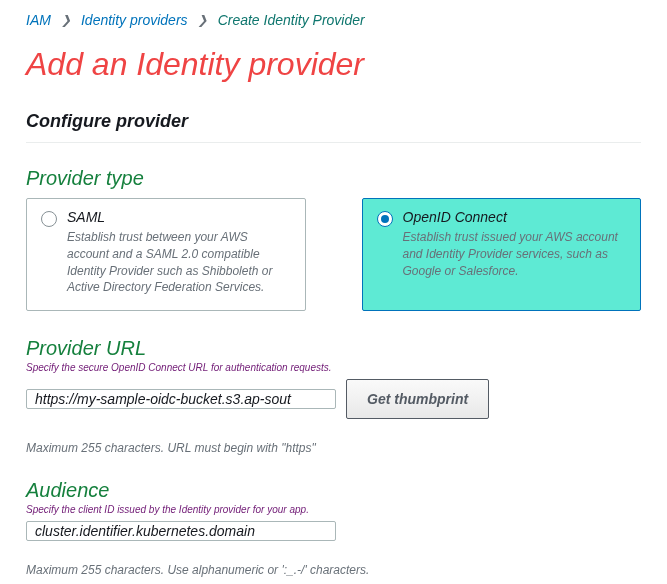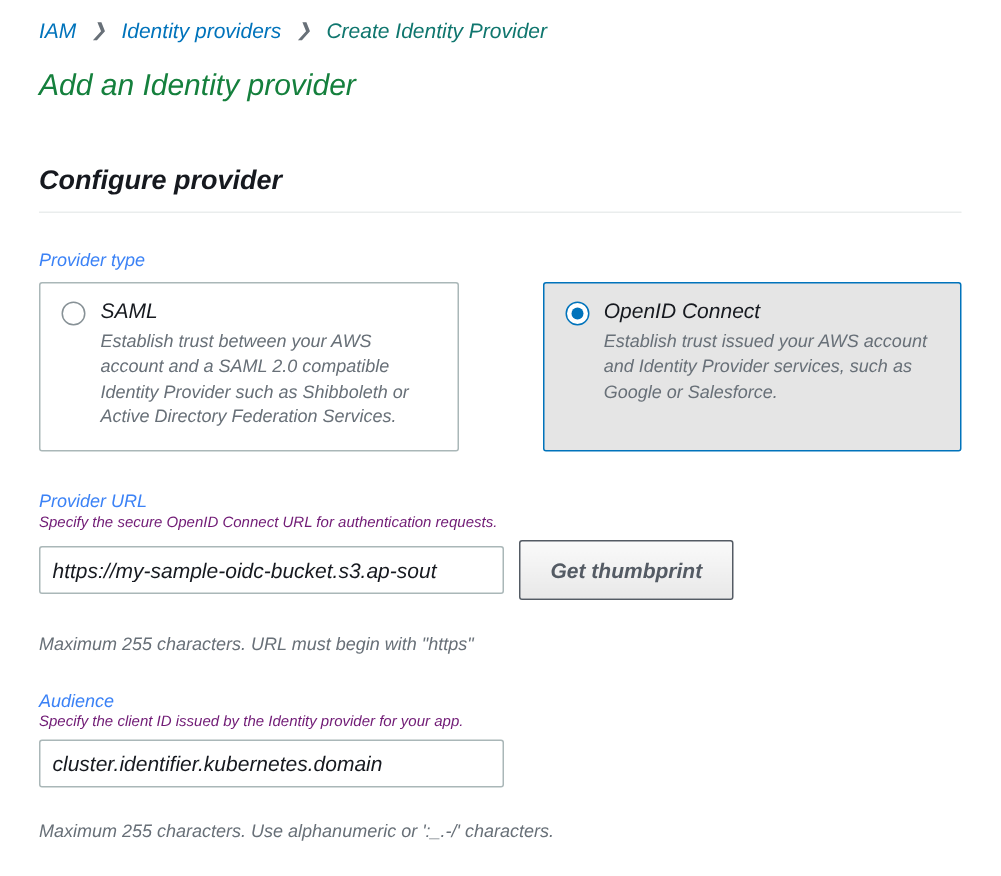--- a/index.html
+++ b/index.html
@@ -23,39 +23,39 @@
   font-size: 14px;
 }
 .breadcrumb .current {
   color: #0f766e;
 }
 .breadcrumb .chevron {
   color: #687078;
   font-size: 12px;
 }
 h1 {
-  font-size: 20px;
+  font-size: 32px;
   font-weight: 400;
-  color: #15803d;
-  margin-bottom: 41px;
+  color: #ef4444;
+  margin-bottom: 28px;
 }
 h2 {
   font-size: 18px;
   font-weight: 700;
   color: #16191f;
   margin-bottom: 10px;
 }
 .section-divider {
   border: none;
   border-top: 1px solid #eaeded;
   margin-bottom: 24px;
 }
 .field-label {
-  font-size: 12px;
-  color: #3b82f6;
+  font-size: 20px;
+  color: #15803d;
   margin-bottom: 2px;
 }
 .field-hint {
   font-size: 10px;
   color: #701a75;
   margin-bottom: 6px;
 }
 .field-constraint {
   font-size: 12px;
   color: #687078;
@@ -72,21 +72,21 @@
   border: 1px solid #aab7b8;
   border-radius: 2px;
   padding: 10px 14px 14px 14px;
   background: #fff;
   display: flex;
   gap: 10px;
   cursor: pointer;
 }
 .tile.selected {
   border: 1px solid #0073bb;
-  background: #e5e5e5;
+  background: #5eead4;
   margin-left: 36px;
 }
 .tile .radio {
   flex-shrink: 0;
   width: 16px;
   height: 16px;
   border-radius: 50%;
   border: 1px solid #879196;
   margin-top: 2px;
   position: relative;
@@ -123,21 +123,21 @@
   gap: 10px;
   align-items: center;
 }
 input[type="text"] {
   border: 1px solid #aab7b8;
   border-radius: 2px;
   padding: 6px 8px;
   font-size: 14px;
   color: #16191f;
   width: 310px;
-  height: 32px;
+  height: 20px;
   font-family: inherit;
 }
 .btn {
   border: 1px solid #545b64;
   background: linear-gradient(#fafafa, #e8e8e8);
   border-radius: 2px;
   padding: 6px 20px;
   font-size: 14px;
   font-weight: 700;
   color: #545b64;

